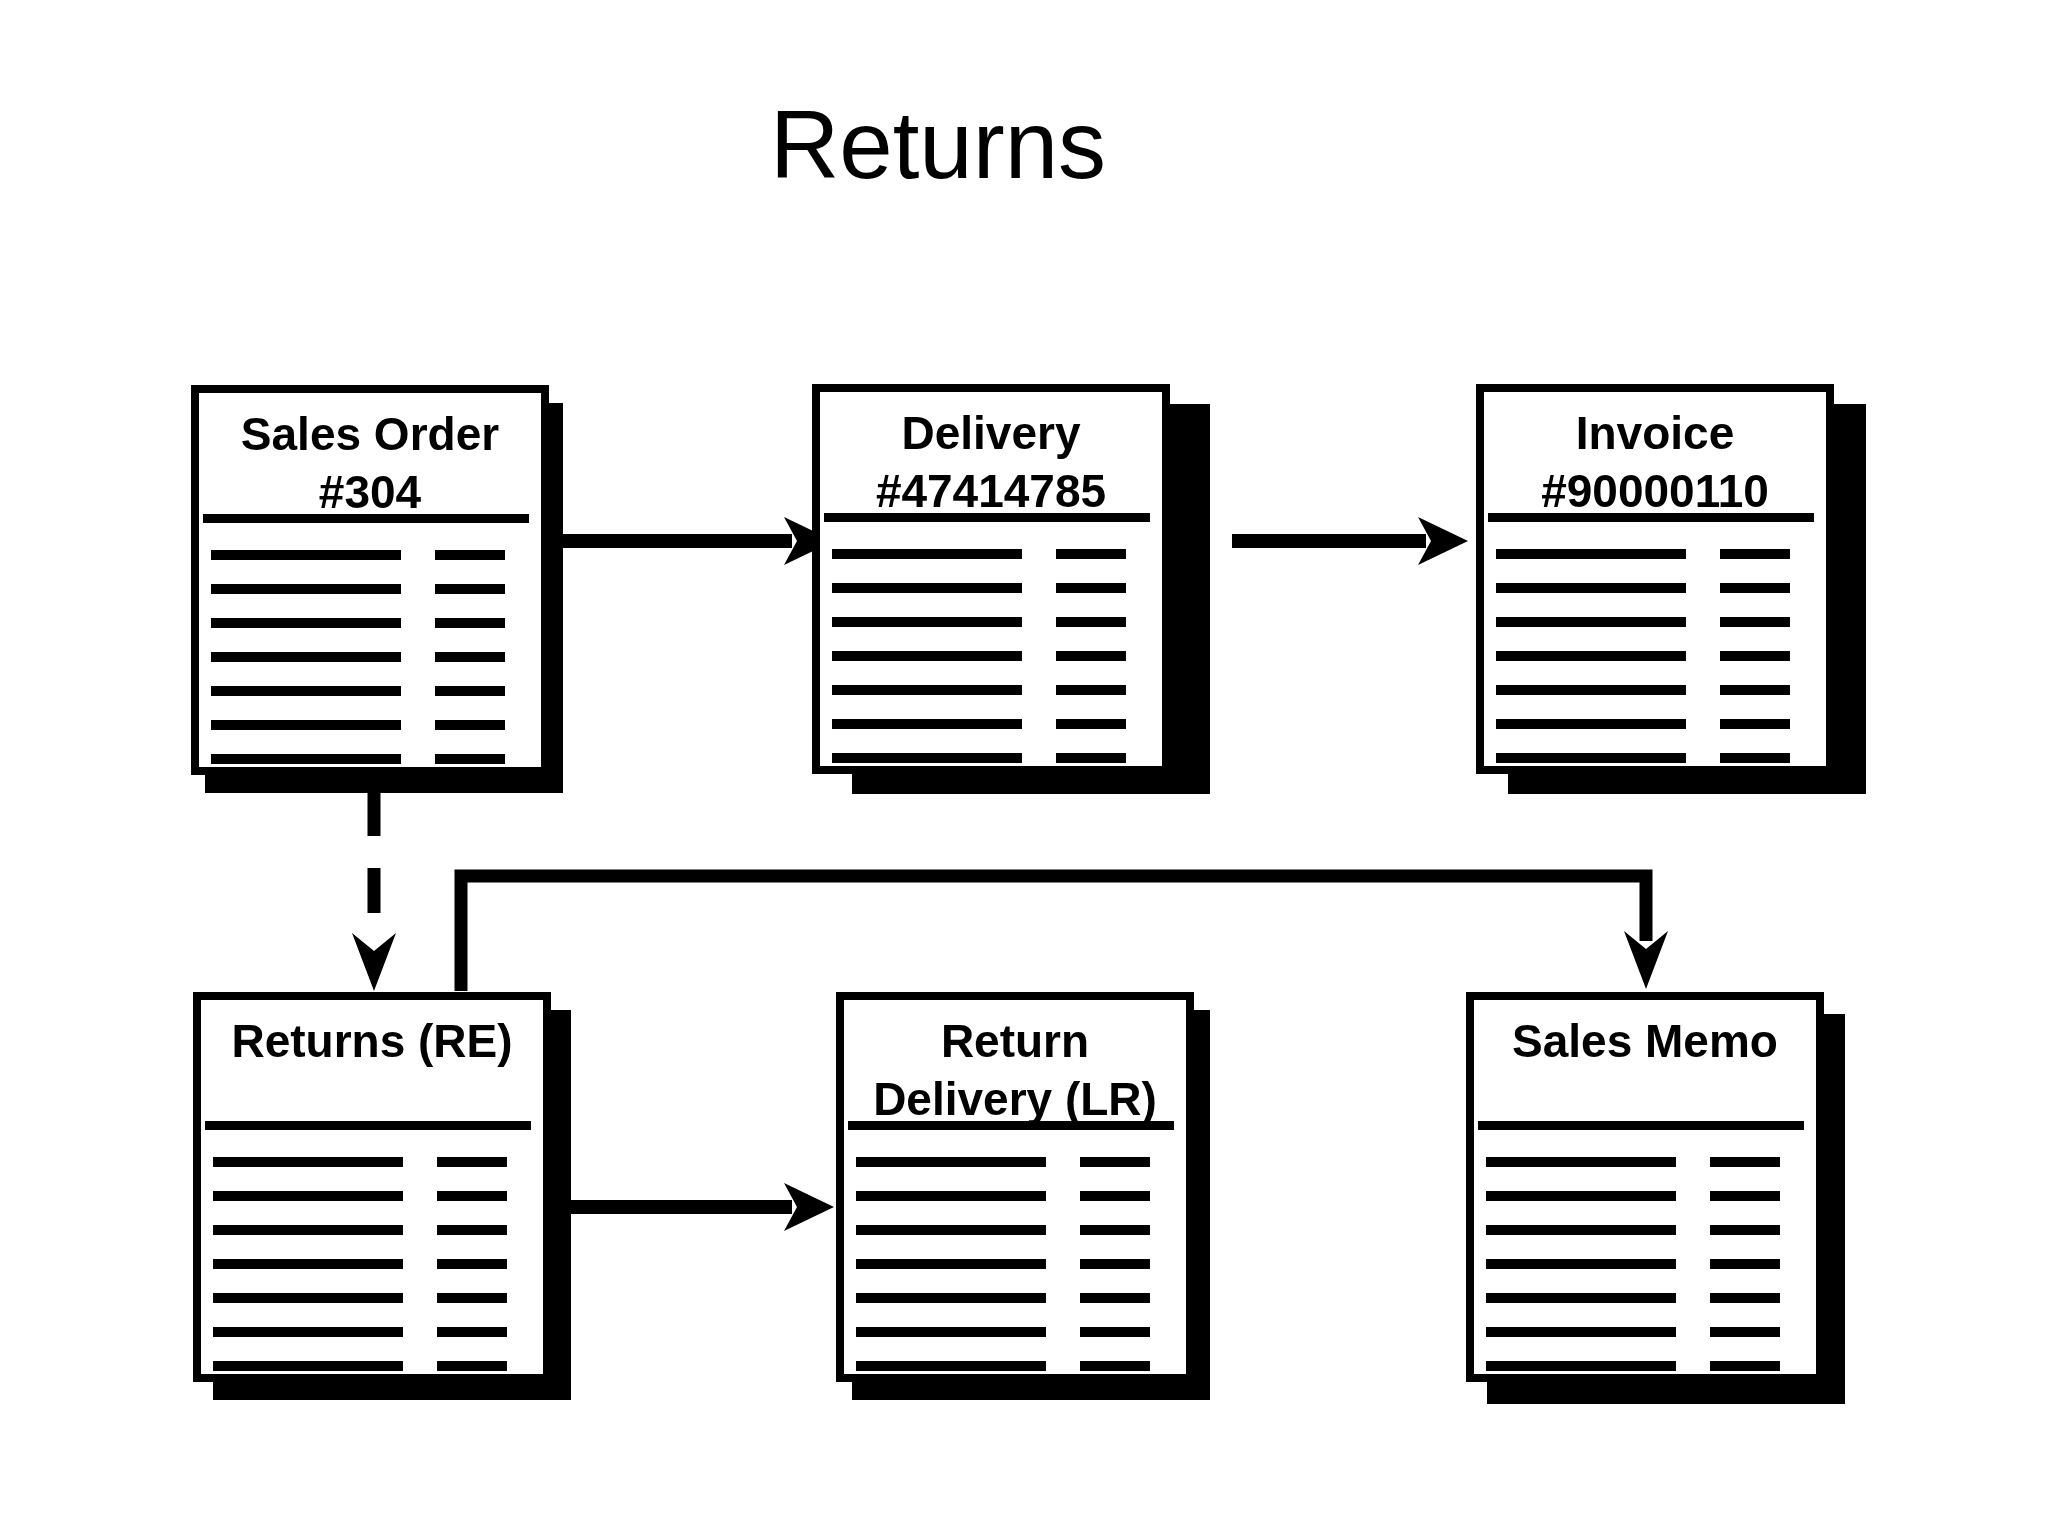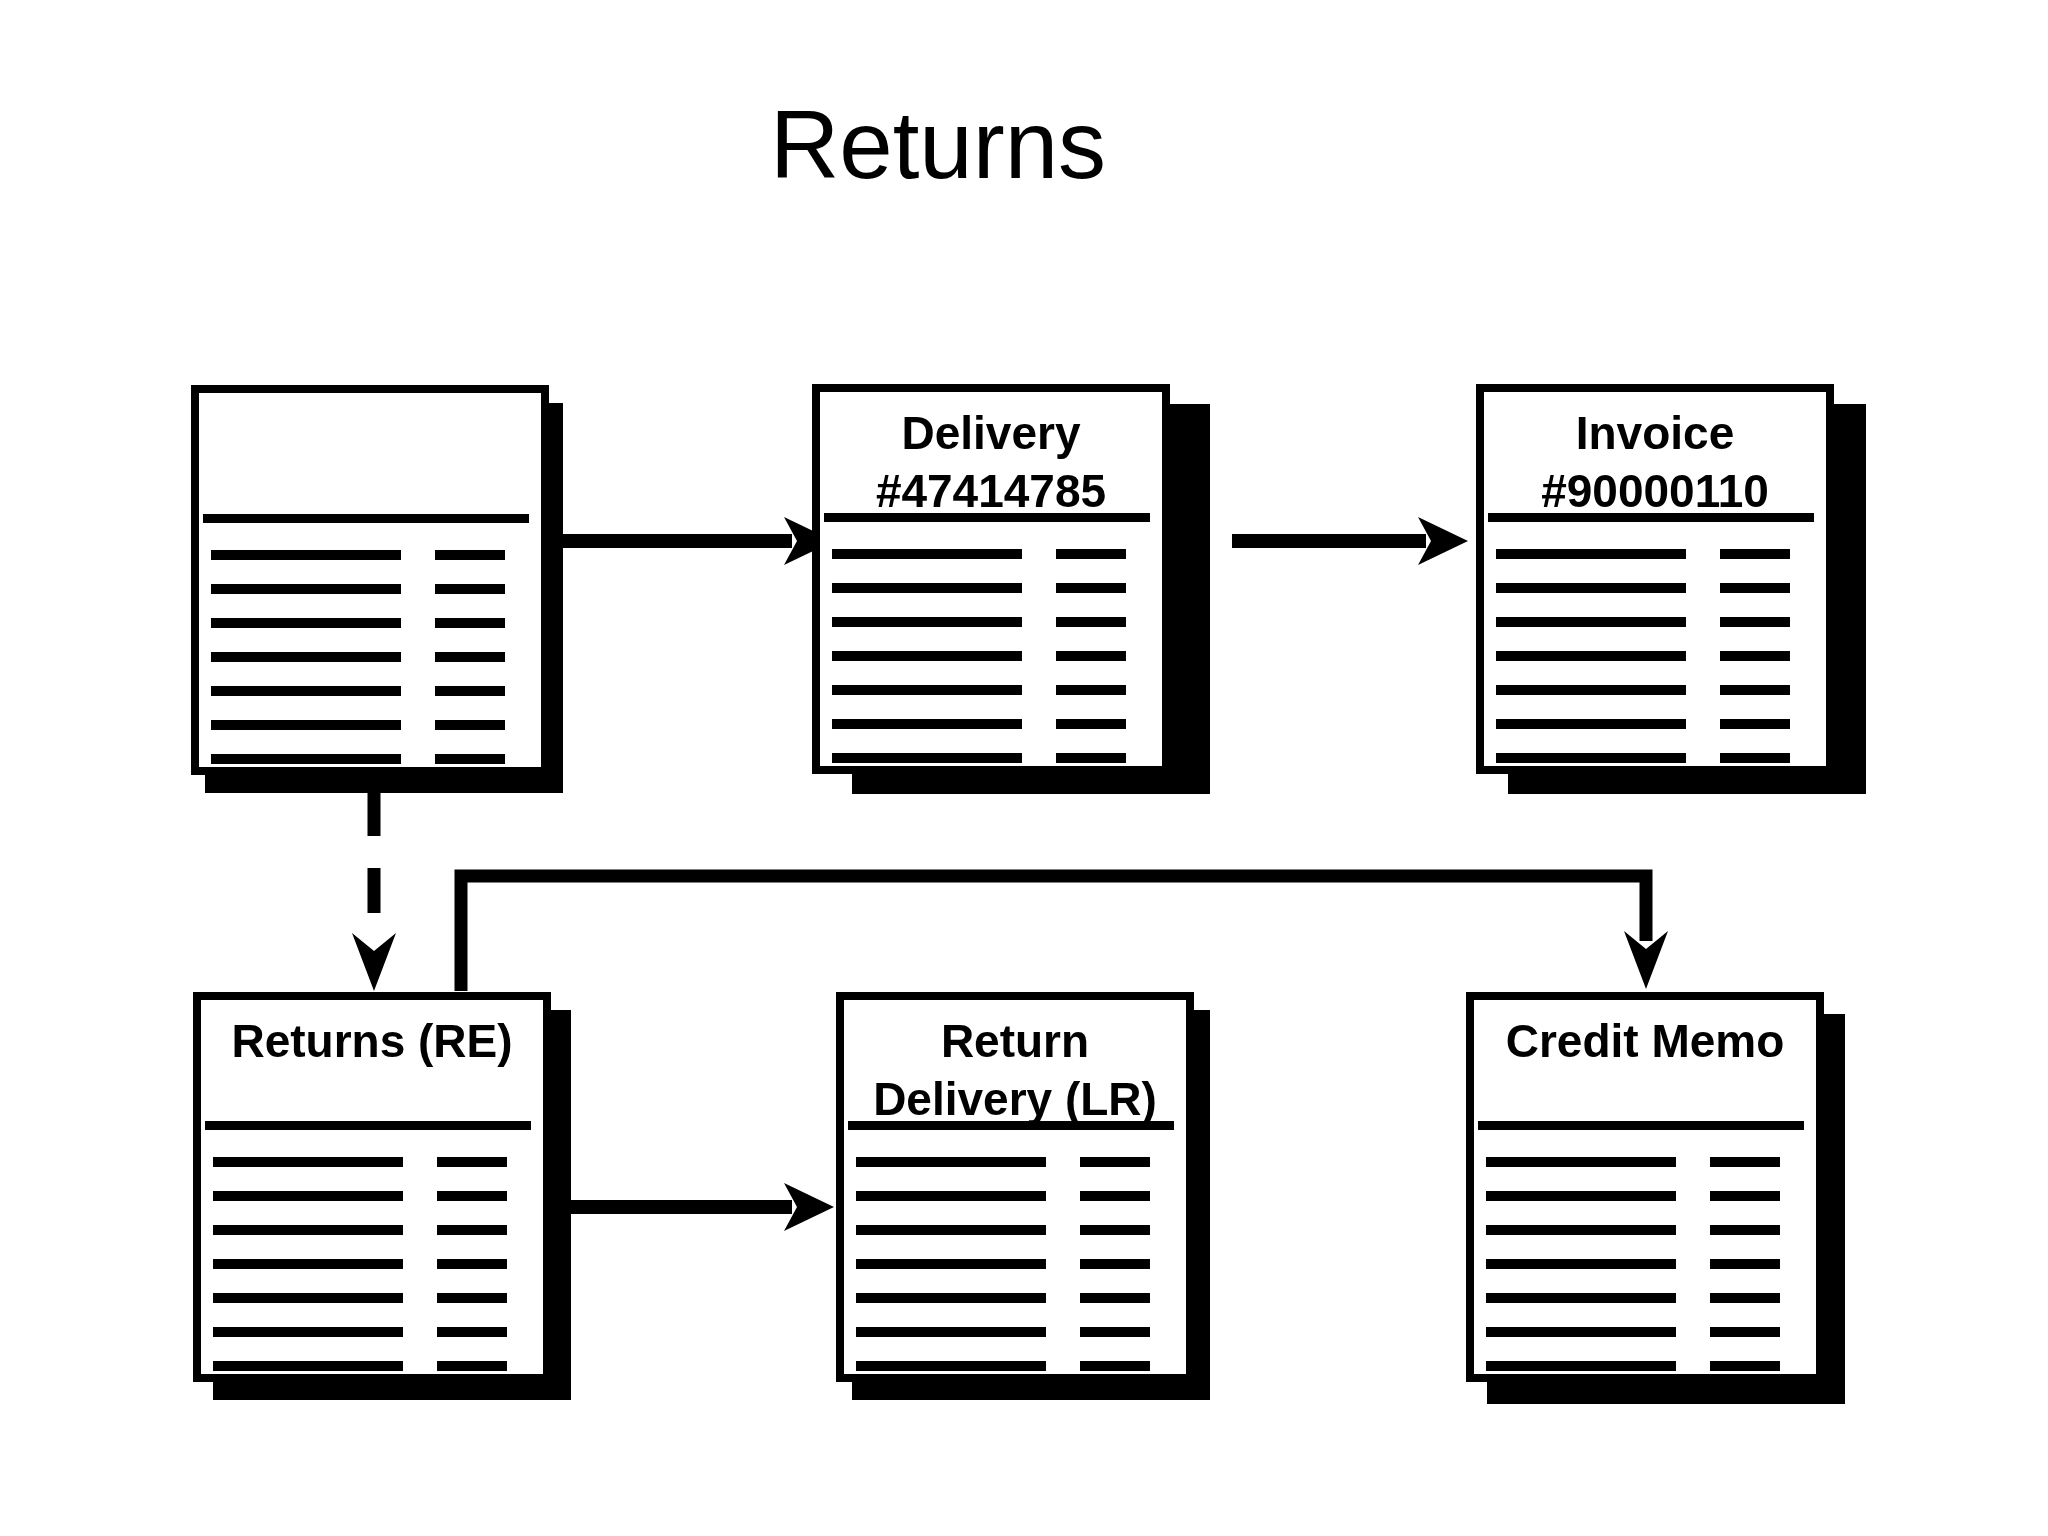--- a/index.html
+++ b/index.html
@@ -120,20 +120,24 @@
       <path class="elbow" d="M 461 991 L 461 876 L 1646 876 L 1646 941"></path>
       <polygon points="1646,989 1624,931 1646,949 1668,931"></polygon>
     </g>
     <g>
       <line x1="560" y1="1207" x2="792" y2="1207"></line>
       <polygon points="834,1207 784,1183 797,1207 784,1231"></polygon>
     </g>
   </svg>
 
   <div class="doc" id="doc-sales-order">
+    <div class="doc-title">
+      <div>Sales Order</div>
+      <div>#304</div>
+    </div>
     <div class="sep"></div>
     <div class="doc-lines">
         <div class="row">
           <span class="l"></span>
           <span class="r"></span>
         </div>
         <div class="row">
           <span class="l"></span>
           <span class="r"></span>
         </div>
@@ -307,21 +311,21 @@
         </div>
         <div class="row">
           <span class="l"></span>
           <span class="r"></span>
         </div>
       </div>
   </div>
 
   <div class="doc" id="doc-credit-memo">
     <div class="doc-title">
-      <div>Credit Memo</div>
+      <div>Sales Memo</div>
     </div>
     <div class="sep"></div>
     <div class="doc-lines">
         <div class="row">
           <span class="l"></span>
           <span class="r"></span>
         </div>
         <div class="row">
           <span class="l"></span>
           <span class="r"></span>

